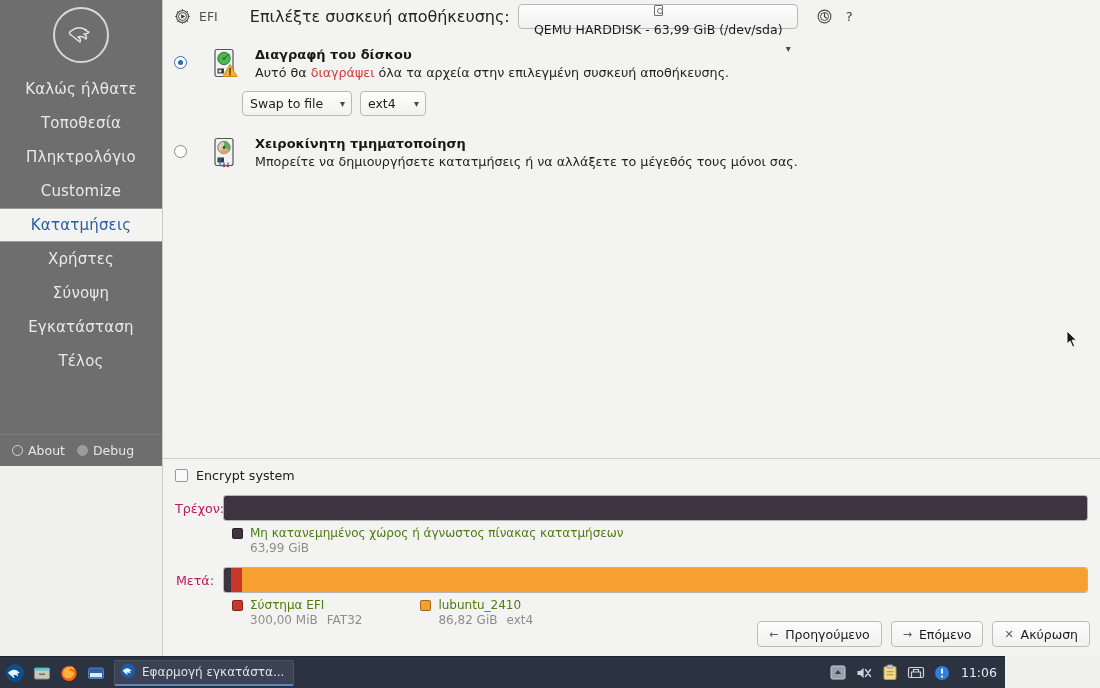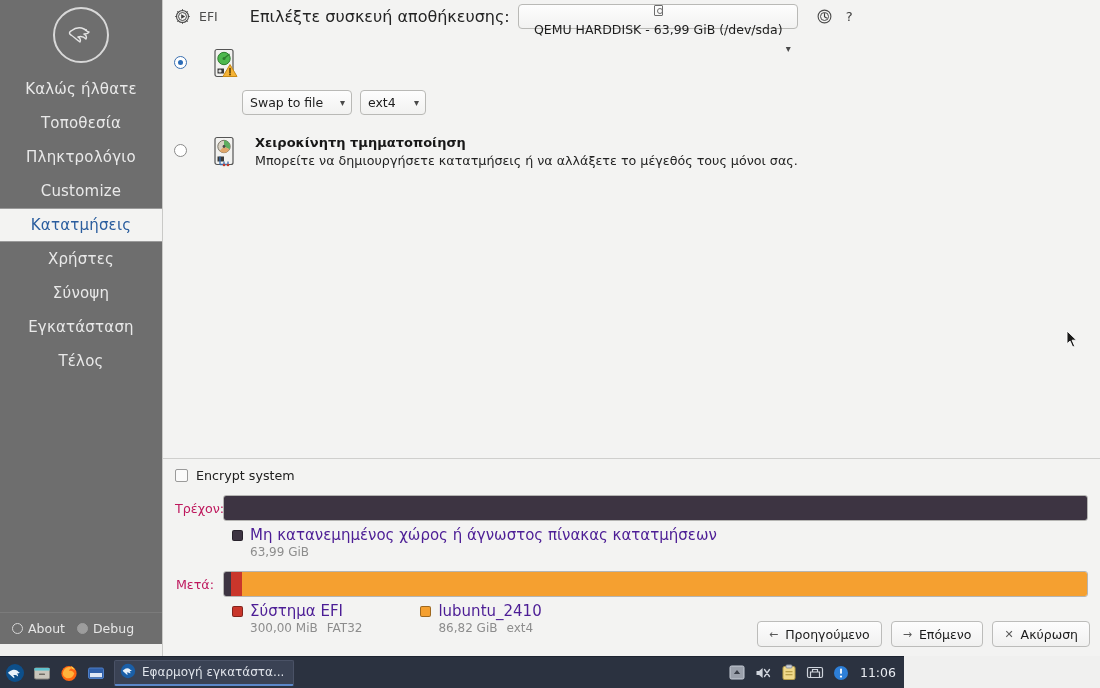--- a/index.html
+++ b/index.html
@@ -10,21 +10,21 @@
     background: #f0f0ef;
   }
   #app {
     position: relative;
     width: 1100px; height: 688px;
   }
 
   
   .sidebar {
     position: absolute; left: 0; top: 0;
-    width: 162px; height: 644px;
+    width: 162px; height: 466px;
     background: #6e6e6e;
     display: flex; flex-direction: column;
     align-items: stretch;
   }
   .logo-wrap {
     height: 62px;
     display: flex; align-items: center; justify-content: center;
     padding-top: 8px;
   }
   .logo-circle {
@@ -188,21 +188,21 @@
   .legend {
     display: flex; margin: 5px 0 0 57px; gap: 0;
   }
   .legend-item { display: flex; flex-direction: column; margin-right: 26px; }
   .legend-top { display: flex; align-items: center; gap: 7px; }
   .swatch {
     width: 11px; height: 11px; border-radius: 2px;
     border: 1px solid rgba(0,0,0,.35);
     flex: 0 0 auto;
   }
-  .legend-name { font-size: 15px; color: #4c1d95; }
+  .legend-name { font-size: 12px; color: #4d7c0f; }
   .legend-sub {
     font-size: 12px; color: #8d8d8d;
     margin-left: 18px; margin-top: 1px;
     display: flex; gap: 9px;
   }
 
   
   .navbtns {
     position: absolute; right: 10px; bottom: 9px;
     display: flex; gap: 9px;
@@ -223,21 +223,21 @@
   
   .cursor {
     position: absolute; left: 903px; top: 330px;
     width: 12px; height: 19px;
     pointer-events: none;
   }
 
   
   .taskbar {
     position: absolute; left: 0; bottom: 0;
-    width: 904px; height: 32px;
+    width: 1005px; height: 32px;
     background: #2b3240;
     display: flex; align-items: center;
     border-top: 1px solid #1d2330;
   }
   .launchers { display: flex; align-items: center; gap: 3px; padding-left: 3px; }
   .launcher {
     width: 24px; height: 24px;
     display: flex; align-items: center; justify-content: center;
   }
   .tasks { display: flex; align-items: center; margin-left: 6px; }
@@ -358,20 +358,24 @@
             <circle cx="15" cy="11.5" r="6.2" fill="#4db84d" stroke="#2e7d2e" stroke-width="1"></circle>
             <circle cx="15" cy="11.5" r="1.5" fill="#2e7d2e"></circle>
             <path d="M15 11.5l5.5-4.5" stroke="#2e7d2e" stroke-width="1.2"></path>
             <path d="M8.5 21.5h6.5v5H8.5z" fill="#3a3a3a"></path>
             <circle cx="11" cy="24" r="1.6" fill="#ddd"></circle>
             <path d="M21 17.5l7 12h-14z" fill="#f5b335" stroke="#c98a16" stroke-width="1" stroke-linejoin="round"></path>
             <path d="M21 21.5v4.2" stroke="#5a3c05" stroke-width="1.5" stroke-linecap="round"></path>
             <circle cx="21" cy="27.5" r=".9" fill="#5a3c05"></circle>
           </svg>
         </span>
+        <div class="opt-text">
+          <div class="opt-title">Διαγραφή του δίσκου</div>
+          <div class="opt-desc"><span>Αυτό θα </span><span class="warn">διαγράψει</span><span> όλα τα αρχεία στην επιλεγμένη συσκευή αποθήκευσης.</span></div>
+        </div>
       </div>
 
       <div class="swap-row">
         <div class="combo combo-swap">
           <span>Swap to file</span>
           <span class="chev">▾</span>
         </div>
         <div class="combo combo-fs">
           <span>ext4</span>
           <span class="chev">▾</span>

